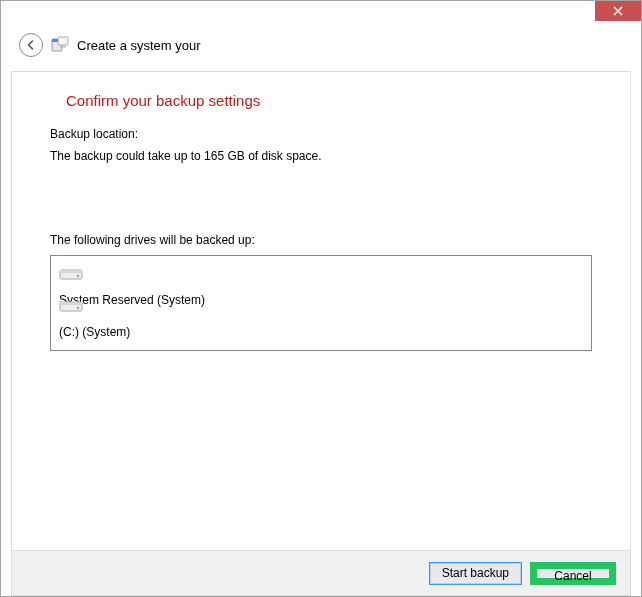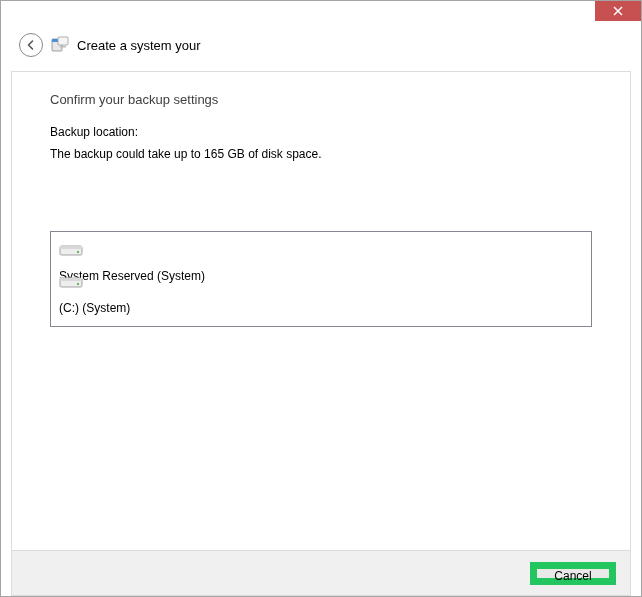--- a/index.html
+++ b/index.html
@@ -77,23 +77,24 @@
     flex-direction: column;
   }
   .content {
     flex: 1;
     border: 1px solid #dcdcdc;
     border-bottom: none;
     padding: 20px 38px 10px 38px;
     box-sizing: border-box;
   }
   .page-title {
-    color: #404040;
-    font-size: 13px;
+    color: #b91c1c;
+    font-size: 15px;
     margin-bottom: 18px;
+    margin-left: 16px;
   }
   .label {
     font-size: 12px;
     margin-bottom: 8px;
     color: #000;
   }
   .location-row {
     display: flex;
     align-items: center;
     gap: 10px;
@@ -179,20 +180,21 @@
   <div class="content-wrap">
     <div class="content">
 
       <div class="page-title">Confirm your backup settings</div>
 
       <div class="label">Backup location:</div>
 
 
       <div class="label disk-estimate">The backup could take up to 165 GB of disk space.</div>
 
+      <div class="label">The following drives will be backed up:</div>
 
       <div class="drives-box">
         <div class="drive-row">
           <span>
             <svg width="24" height="18" viewBox="0 0 24 18">
               <rect x="1" y="6" width="22" height="9" rx="1.5" fill="#eee" stroke="#999" stroke-width="0.9"></rect>
               <rect x="1" y="6" width="22" height="3" fill="#d8d8d8"></rect>
               <circle cx="19" cy="12" r="1.2" fill="#6b6"></circle>
             </svg>
           </span>
@@ -206,17 +208,18 @@
               <circle cx="19" cy="12" r="1.2" fill="#6b6"></circle>
             </svg>
           </span>
           <span>(C:) (System)</span>
         </div>
       </div>
 
     </div>
 
     <div class="footer">
+      <button class="btn primary">Start backup</button>
       <button class="btn">Cancel</button>
     </div>
   </div>
 
 </div>
 
 </body></html>

